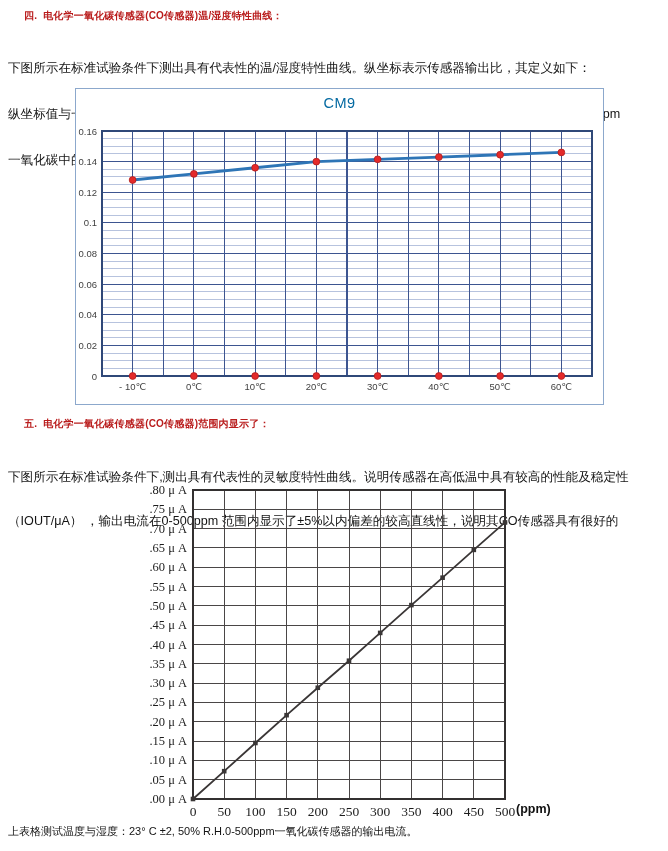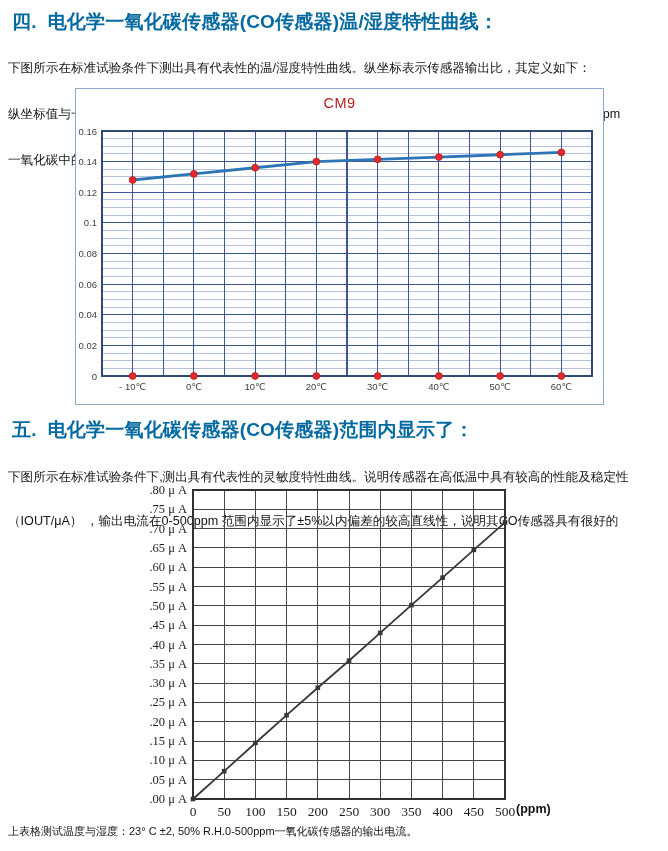--- a/index.html
+++ b/index.html
@@ -3,36 +3,36 @@
 <meta charset="utf-8">
 <style>
   html,body{margin:0;padding:0;background:#ffffff;}
   body{
     width:668px;height:851px;position:relative;overflow:hidden;
     font-family:"Liberation Sans","DejaVu Sans",sans-serif;
     color:#1a1a1a;
   }
   .abs{position:absolute;}
   .heading{
-    left:12px;font-size:19px;font-weight:bold;color:#0369a1;
+    left:24px;font-size:10px;font-weight:bold;color:#b91c1c;
     letter-spacing:0.2px;white-space:pre;
   }
   .para{
     left:8px;right:6px;font-size:12.6px;color:#141414;
     white-space:pre-wrap;
   }
   .para div{height:18px;line-height:18px;}
   .para.tight div{height:15.5px;line-height:15.5px;}
   #chart1-box{
     left:75px;top:88px;width:527px;height:315px;
     border:1.5px solid #8ca8cc;background:#ffffff;
   }
   #chart1-title{
     position:absolute;left:0;top:6px;width:100%;text-align:center;
-    font-size:14.5px;color:#b91c1c;letter-spacing:0.5px;
+    font-size:14.5px;color:#0369a1;letter-spacing:0.5px;
   }
   #chart1-svg{position:absolute;left:0;top:0;}
   #chart2-wrap{left:150px;top:484px;width:470px;height:342px;}
   #chart2-svg{position:absolute;left:0;top:0;}
   #footer-note{
     left:8px;top:824px;font-size:11px;color:#141414;white-space:pre;
   }
 </style>
 </head>
 <body>

